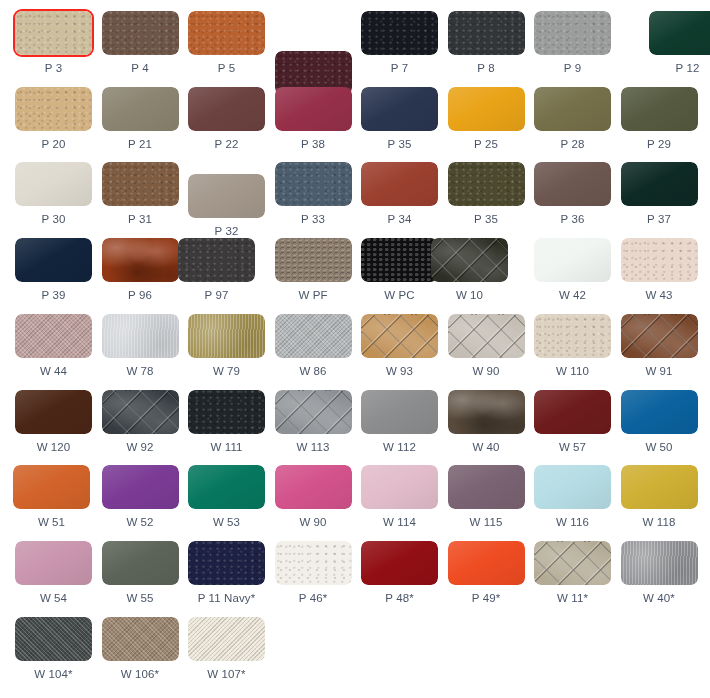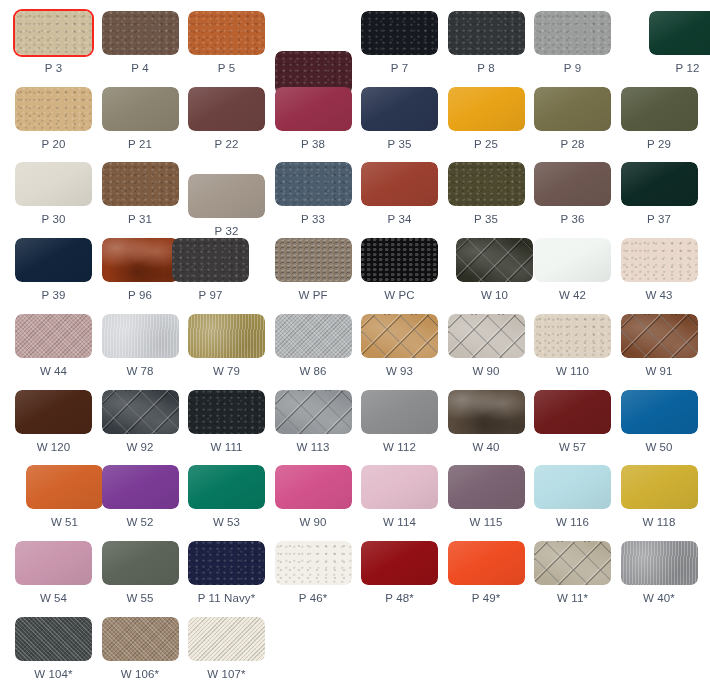--- a/index.html
+++ b/index.html
@@ -296,39 +296,39 @@
         <div class="chip-surface tex-smooth" style="background: rgb(17, 36, 60);"></div>
       </div>
       <div class="swatch-label">P 39</div>
     </div>
     <div class="swatch-cell" style="left: 101.5px; top: 238.1px;">
       <div class="swatch-chip">
         <div class="chip-surface tex-distressed" style="background: rgb(145, 55, 21);"></div>
       </div>
       <div class="swatch-label">P 96</div>
     </div>
-    <div class="swatch-cell" style="left: 172px; top: 238.1px;">
+    <div class="swatch-cell" style="left: 178px; top: 238.1px;">
       <div class="swatch-chip">
         <div class="chip-surface tex-grain" style="background: rgb(60, 58, 59);"></div>
       </div>
       <div class="swatch-label">P 97</div>
     </div>
     <div class="swatch-cell" style="left: 274.5px; top: 238.1px;">
       <div class="swatch-chip">
         <div class="chip-surface tex-pebble" style="background: rgb(140, 124, 108);"></div>
       </div>
       <div class="swatch-label">W PF</div>
     </div>
     <div class="swatch-cell" style="left: 361px; top: 238.1px;">
       <div class="swatch-chip">
         <div class="chip-surface tex-pebble" style="background: rgb(16, 16, 18);"></div>
       </div>
       <div class="swatch-label">W PC</div>
     </div>
-    <div class="swatch-cell" style="left: 456px; top: 238.1px;">
+    <div class="swatch-cell" style="left: 431px; top: 238.1px;">
       <div class="swatch-chip">
         <div class="chip-surface tex-quilt" style="background: rgb(45, 47, 37);"></div>
       </div>
       <div class="swatch-label">W 10</div>
     </div>
     <div class="swatch-cell" style="left: 534px; top: 238.1px;">
       <div class="swatch-chip">
         <div class="chip-surface tex-smooth" style="background: rgb(241, 245, 242);"></div>
       </div>
       <div class="swatch-label">W 42</div>
@@ -428,21 +428,21 @@
         <div class="chip-surface tex-smooth" style="background: rgb(110, 27, 28);"></div>
       </div>
       <div class="swatch-label">W 57</div>
     </div>
     <div class="swatch-cell" style="left: 620.5px; top: 389.5px;">
       <div class="swatch-chip">
         <div class="chip-surface tex-smooth" style="background: rgb(10, 98, 158);"></div>
       </div>
       <div class="swatch-label">W 50</div>
     </div>
-    <div class="swatch-cell" style="left: 26px; top: 465.2px;">
+    <div class="swatch-cell" style="left: 13px; top: 465.2px;">
       <div class="swatch-chip">
         <div class="chip-surface tex-smooth" style="background: rgb(210, 99, 42);"></div>
       </div>
       <div class="swatch-label">W 51</div>
     </div>
     <div class="swatch-cell" style="left: 101.5px; top: 465.2px;">
       <div class="swatch-chip">
         <div class="chip-surface tex-smooth" style="background: rgb(123, 59, 150);"></div>
       </div>
       <div class="swatch-label">W 52</div>

